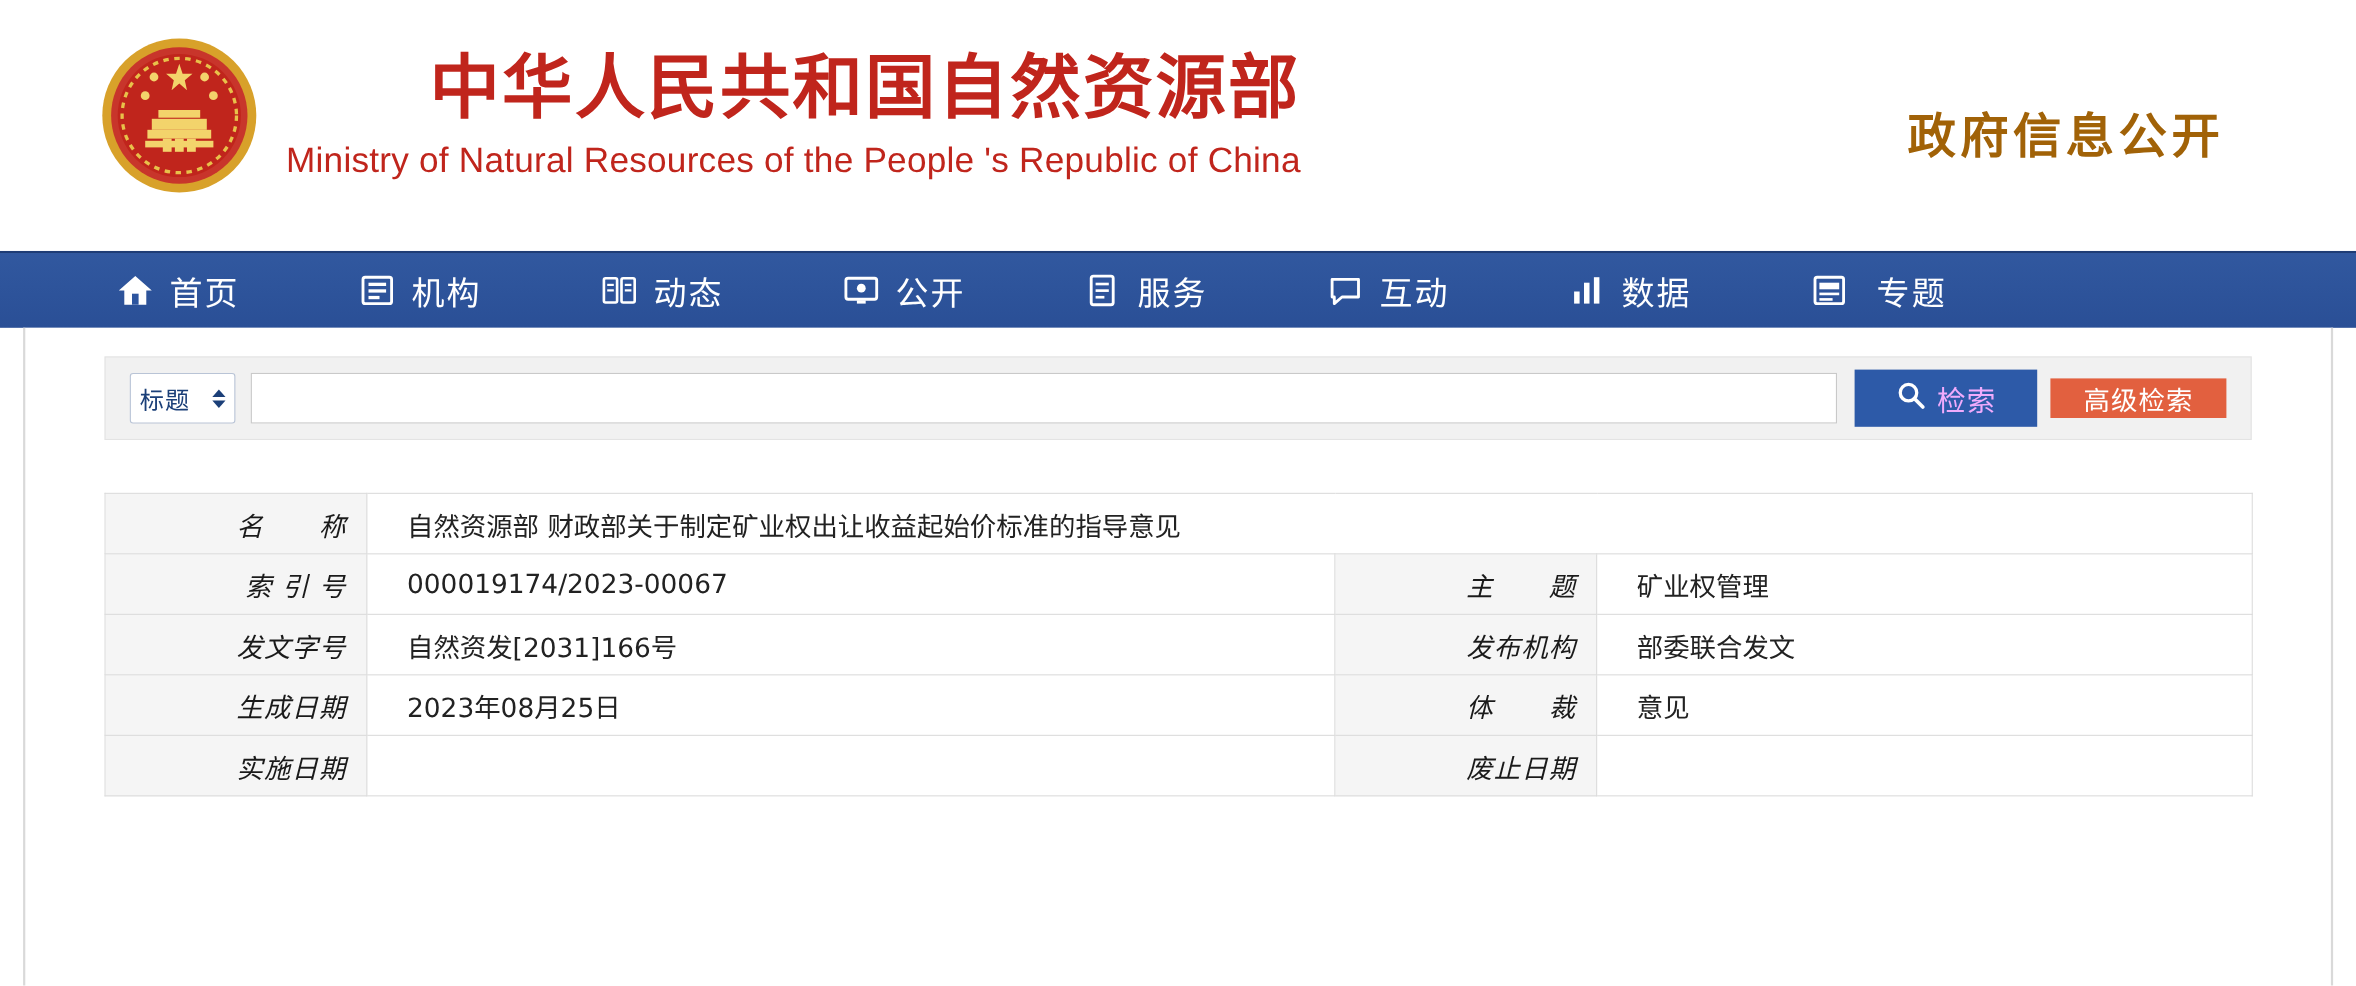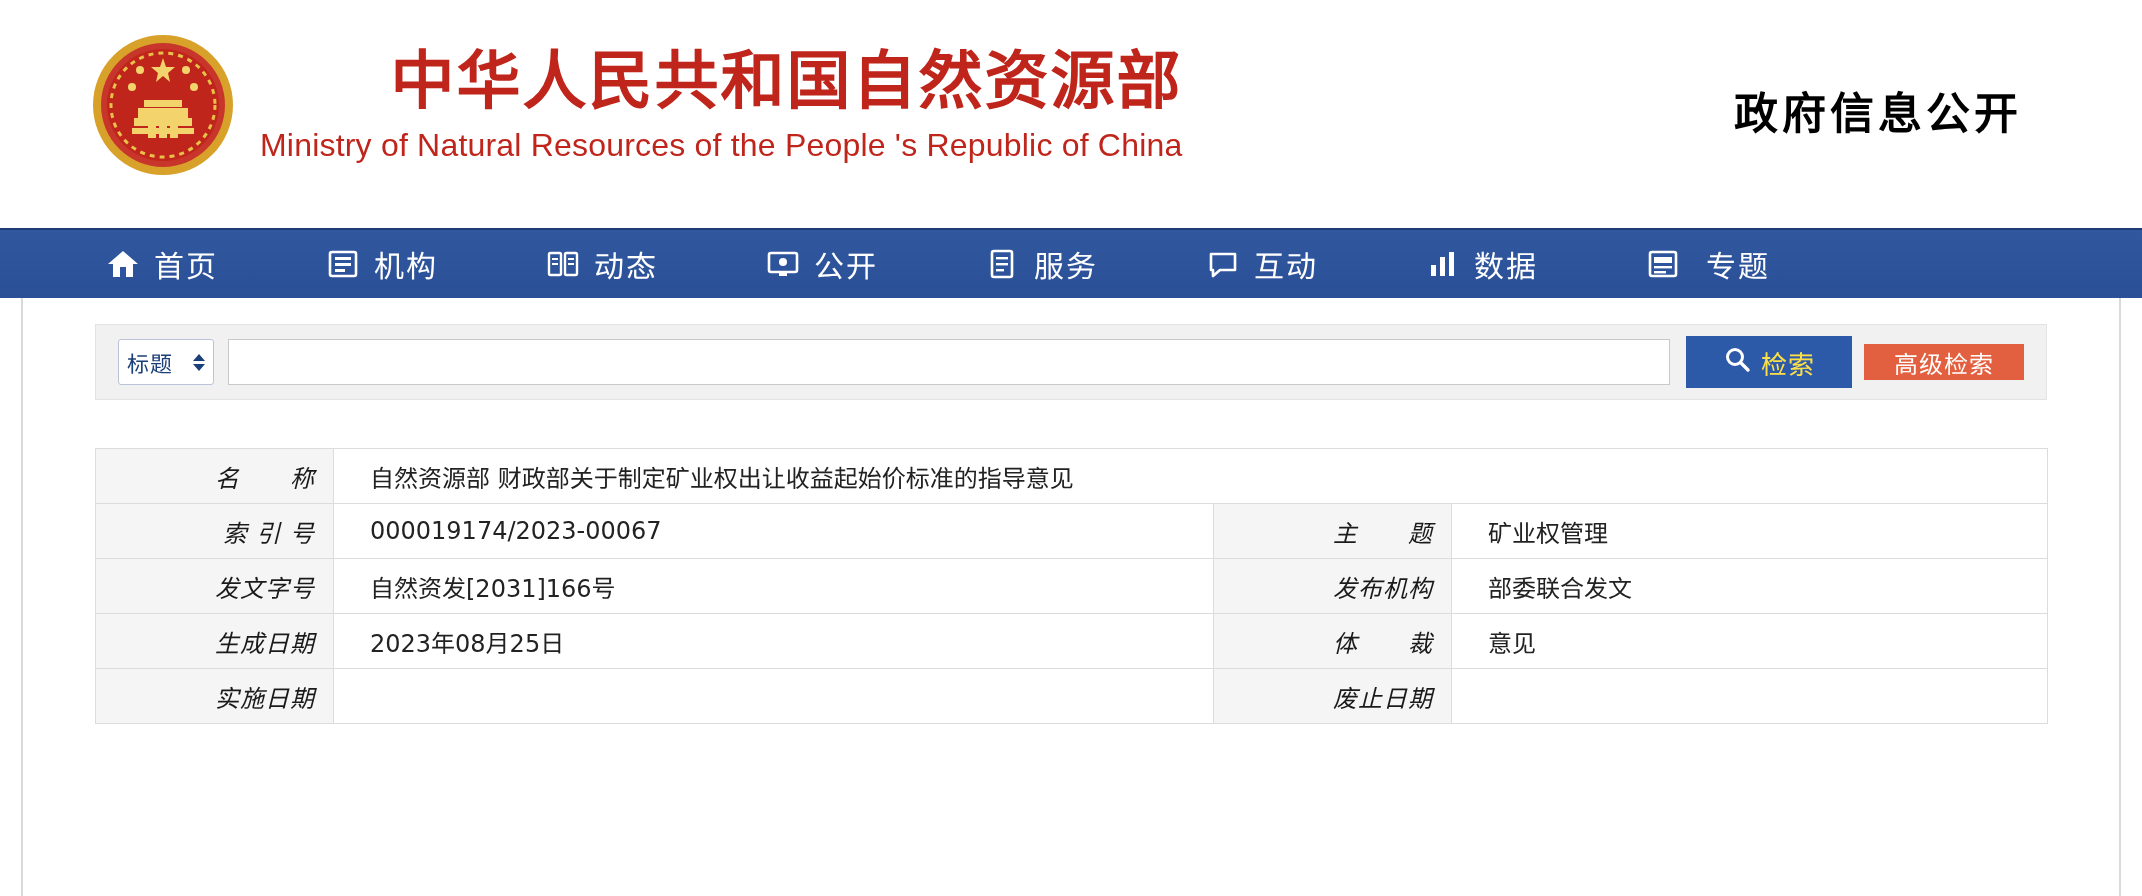--- a/index.html
+++ b/index.html
@@ -54,25 +54,25 @@
     margin-top: 12px;
     font-family: "Liberation Sans", sans-serif;
     font-size: 32px;
     color: #c0251c;
     letter-spacing: 0.2px;
     white-space: nowrap;
   }
   .gov-open {
     position: absolute;
     right: 70px;
-    top: 78px;
+    top: 88px;
     font-family: "DejaVu Sans", "Liberation Sans", sans-serif;
     font-size: 44px;
     font-weight: bold;
-    color: #000000;
+    color: #a16207;
     letter-spacing: 4px;
     white-space: nowrap;
   }
 
   
   .navbar {
     height: 68px;
     background: #2d559f;
     background: linear-gradient(180deg,#31589f 0%, #2a4f96 100%);
     border-top: 2px solid #1e3c75;
@@ -181,21 +181,21 @@
     box-sizing: border-box;
     font-family: "DejaVu Sans", "Liberation Sans", sans-serif;
     color: #333;
     outline: none;
   }
   .btn-search {
     width: 166px;
     height: 52px;
     margin-left: 16px;
     background: #2d5aa8;
-    color: #fde047;
+    color: #f0abfc;
     border: none;
     display: flex;
     align-items: center;
     justify-content: center;
     gap: 10px;
     font-family: "DejaVu Sans", "Liberation Sans", sans-serif;
     font-size: 26px;
     letter-spacing: 1px;
     cursor: pointer;
   }

